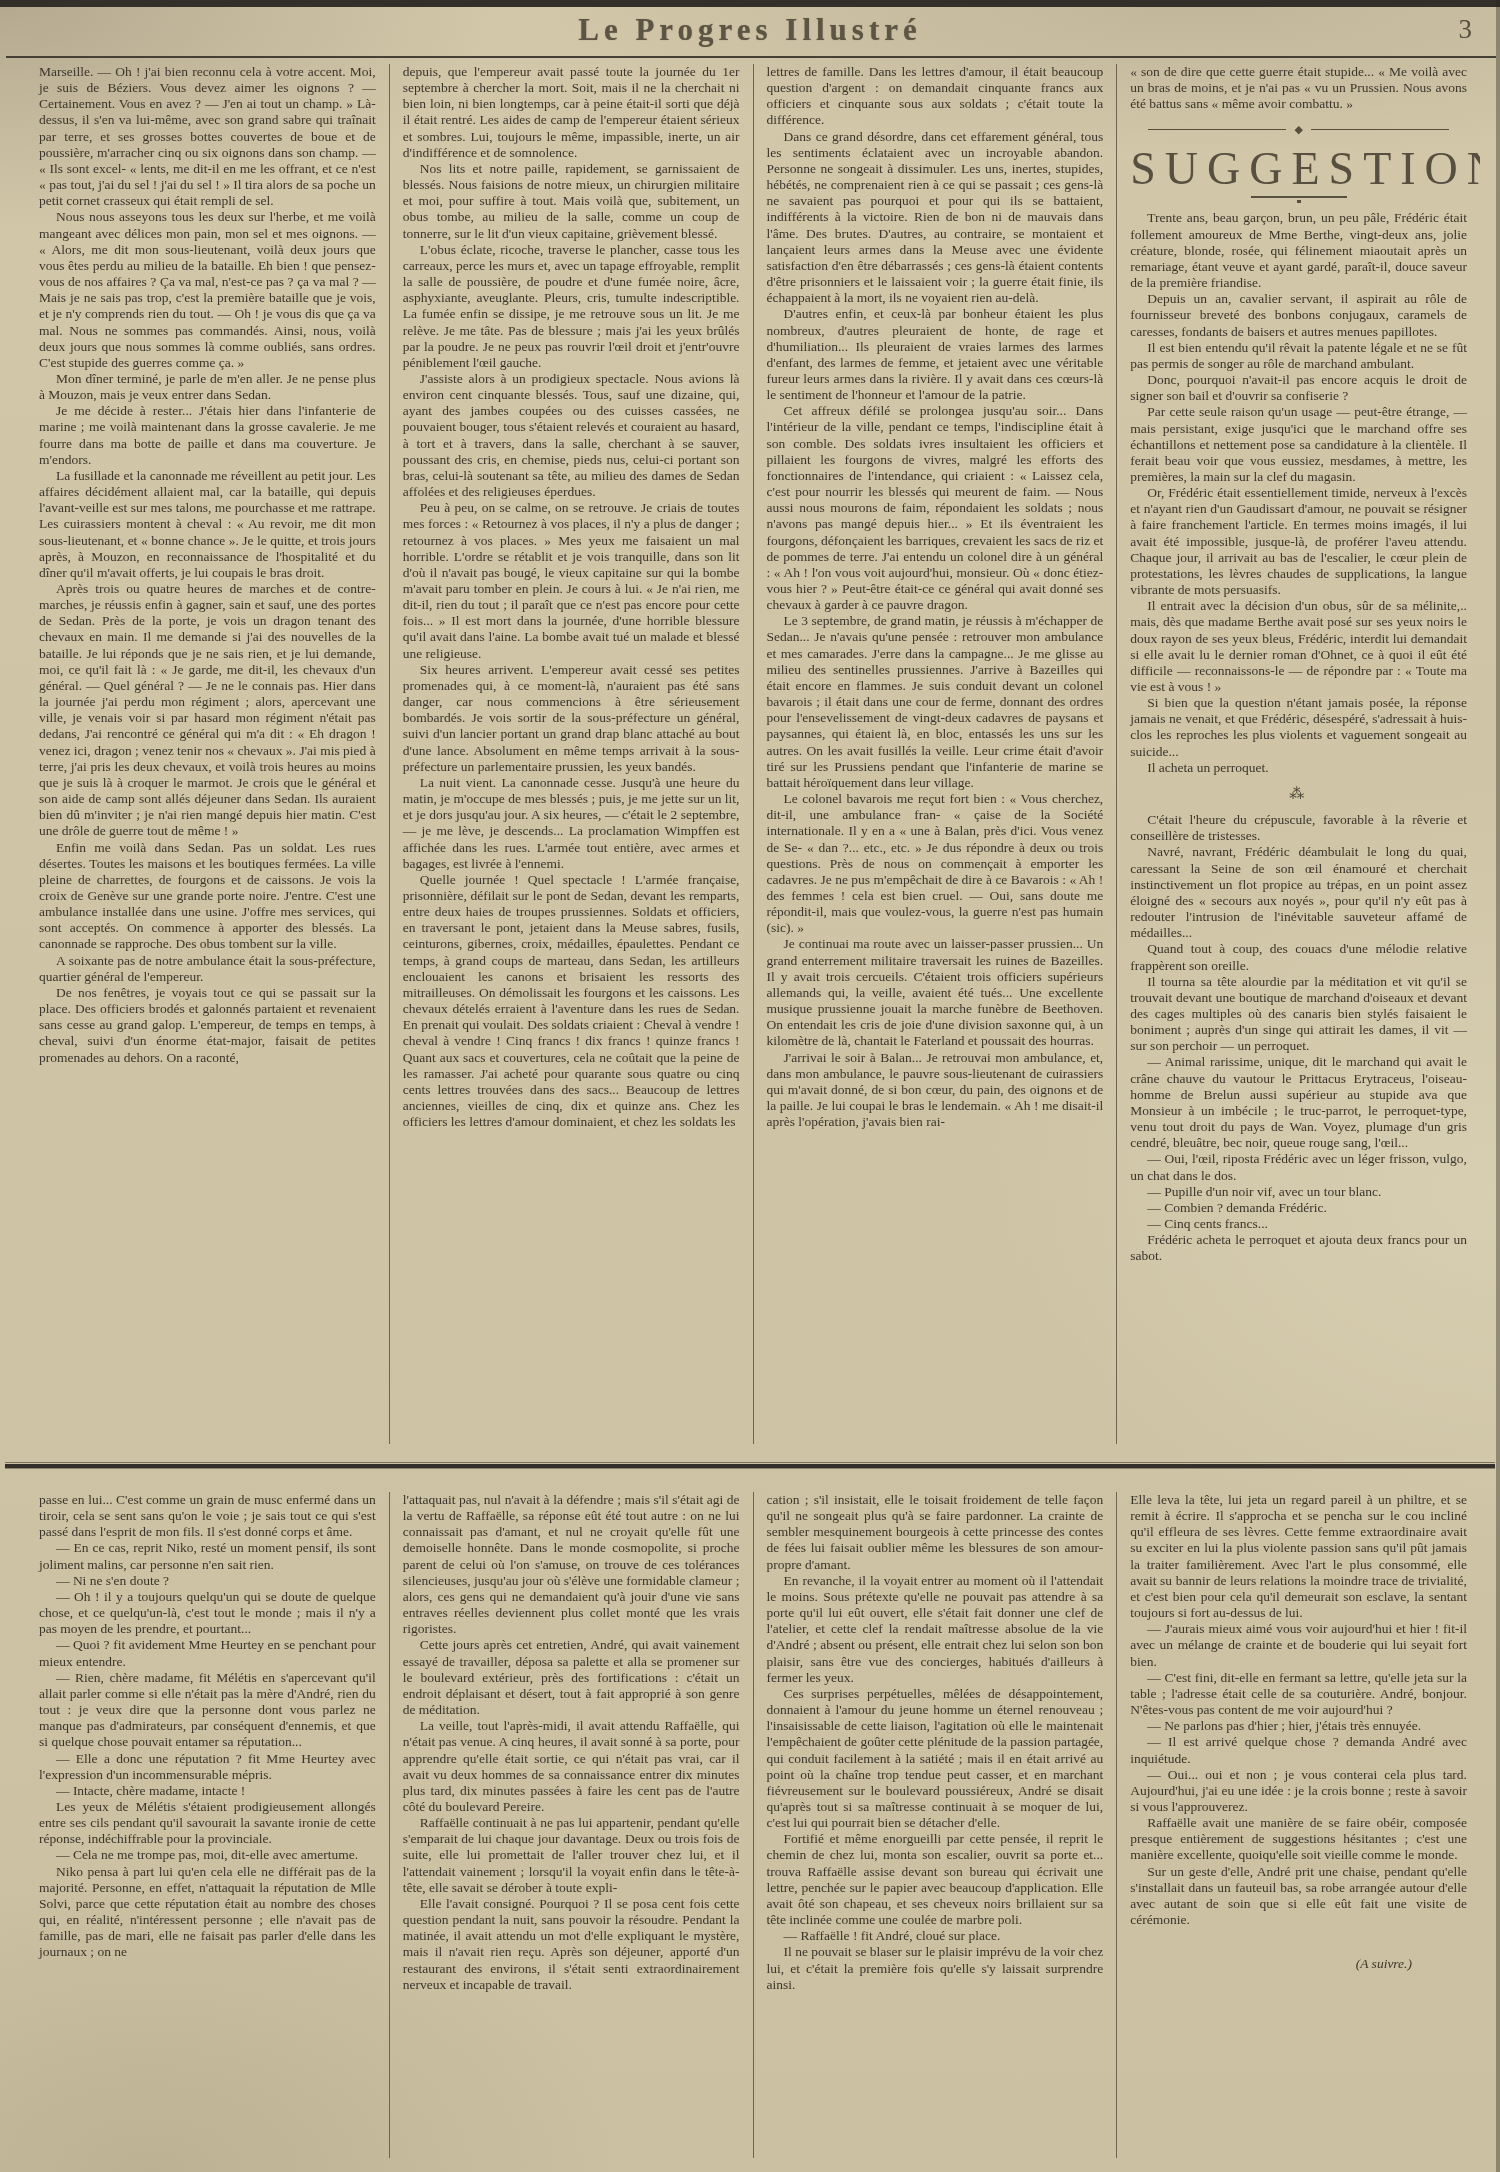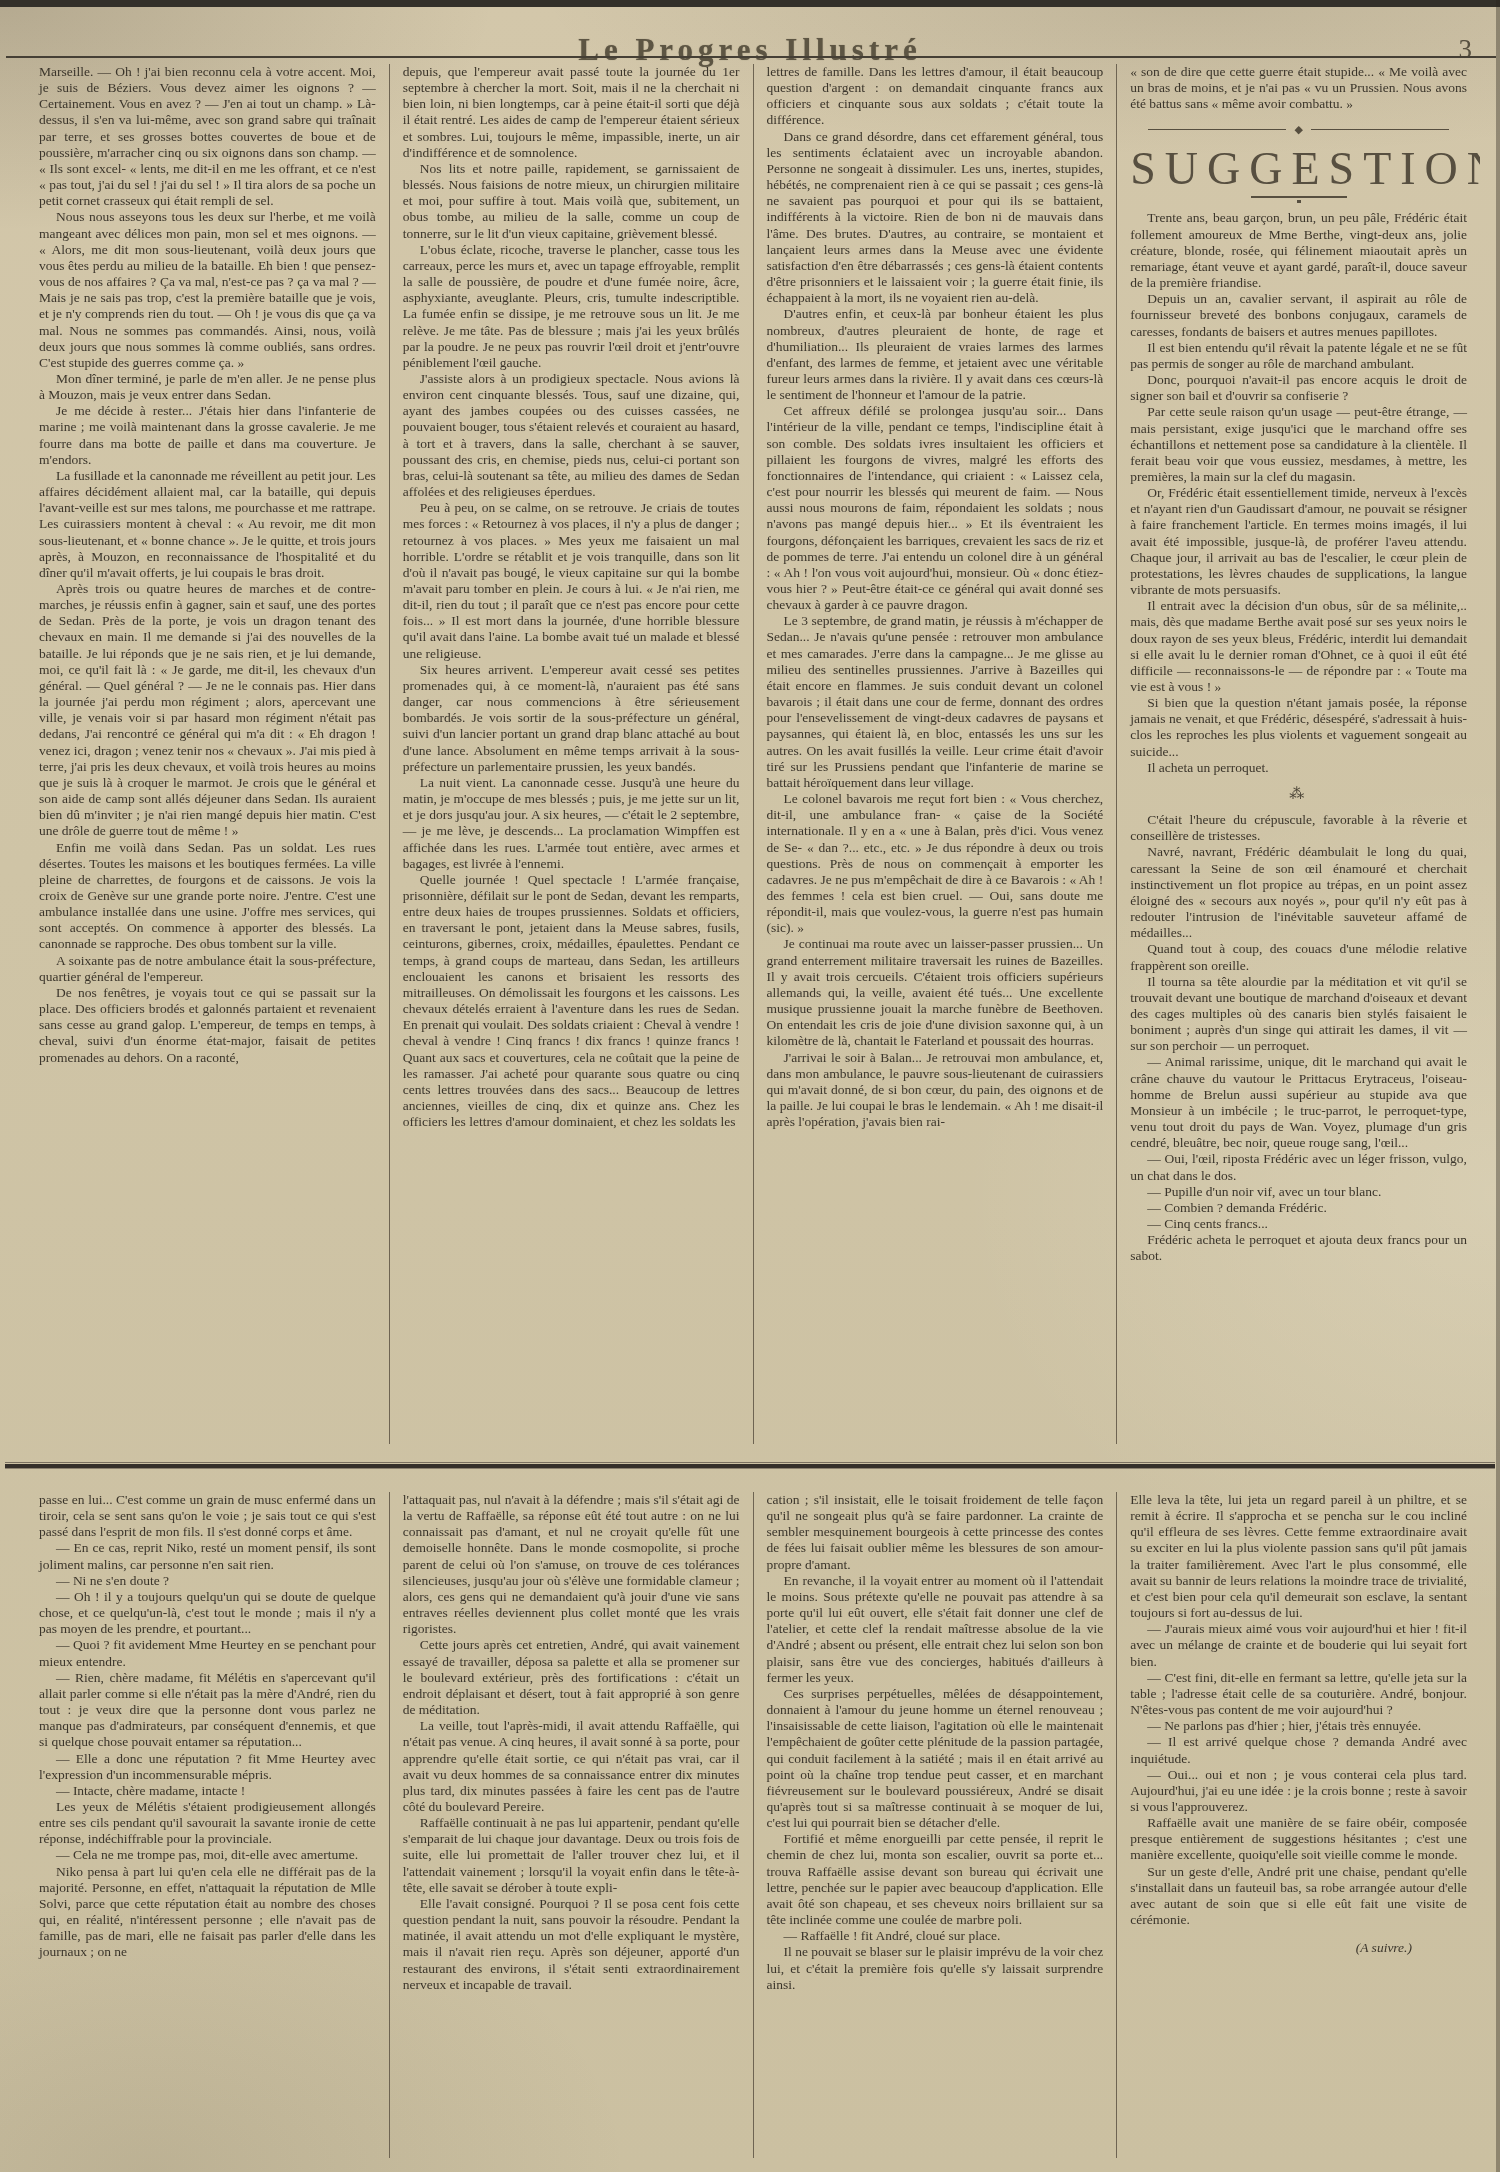--- a/index.html
+++ b/index.html
@@ -9,37 +9,37 @@
     font-family:"Liberation Serif","DejaVu Serif",serif;
     background:
       radial-gradient(900px 420px at 0% 0%, rgba(58,50,38,.20), transparent 55%),
       radial-gradient(1100px 260px at 80% 0%, rgba(58,50,38,.12), transparent 60%),
       radial-gradient(900px 700px at 100% 55%, rgba(255,250,232,.20), transparent 60%),
       radial-gradient(800px 500px at 10% 100%, rgba(80,70,52,.12), transparent 60%),
       linear-gradient(180deg,#d3c7aa,#cfc4a6 40%,#cbc0a1);
   }
   .edge-top{position:absolute;top:0;left:0;right:0;height:7px;background:#33302a;}
   .edge-right{position:absolute;top:0;right:0;bottom:0;width:4px;background:rgba(42,37,28,.38);}
-  .masthead{position:absolute;top:12px;left:0;width:100%;height:40px;margin-top:20px;}
+  .masthead{position:absolute;top:12px;left:0;width:100%;height:40px;}
   .masthead .title{
     position:absolute;left:0;right:0;text-align:center;
     font-size:31px;letter-spacing:5px;font-weight:bold;color:#5d5543;
     text-shadow:0 0 1px rgba(93,85,67,.6);
   }
   .masthead .pageno{position:absolute;right:28px;top:2px;font-size:27px;color:#575040;}
   .head-rule{position:absolute;top:56px;left:6px;right:4px;height:2px;background:#453f35;}
   .band{position:absolute;left:26px;right:20px;display:flex;}
   .band-top{top:64px;height:1380px;}
   .band-bottom{top:1492px;height:666px;}
   .col{flex:1 1 0;padding:0 13px;overflow:hidden;height:100%;
        font-size:13.5px;line-height:16.15px;text-align:justify;}
   .col + .col{border-left:1px solid #6e6452;}
   .par{margin:0;text-indent:17px;}
   .par.cont{text-indent:0;}
-  .par.suivre{text-indent:0;text-align:right;font-style:italic;padding-right:55px;margin-top:12px;}
+  .par.suivre{text-indent:0;text-align:right;font-style:italic;padding-right:55px;margin-top:28px;}
   .diamond-divider{display:flex;align-items:center;margin:12px 18px 10px 18px;color:#564e3f;}
   .diamond-divider .line{flex:1;height:1px;background:#564e3f;}
   .diamond-divider .gem{padding:0 8px;font-size:11px;line-height:10px;}
   .story-title{
     margin:6px 0 2px 0;text-align:center;font-size:46px;line-height:50px;
     font-weight:500;letter-spacing:9px;color:#574f40;text-indent:0;
   }
   .title-rule{width:96px;height:2px;background:#574f40;margin:2px auto 12px auto;position:relative;}
   .title-rule::after{content:"";position:absolute;left:46px;top:4px;width:4px;height:3px;background:#574f40;}
   .asterism{text-align:center;text-indent:0;margin:10px 0;font-size:15px;letter-spacing:4px;color:#4a4336;}

